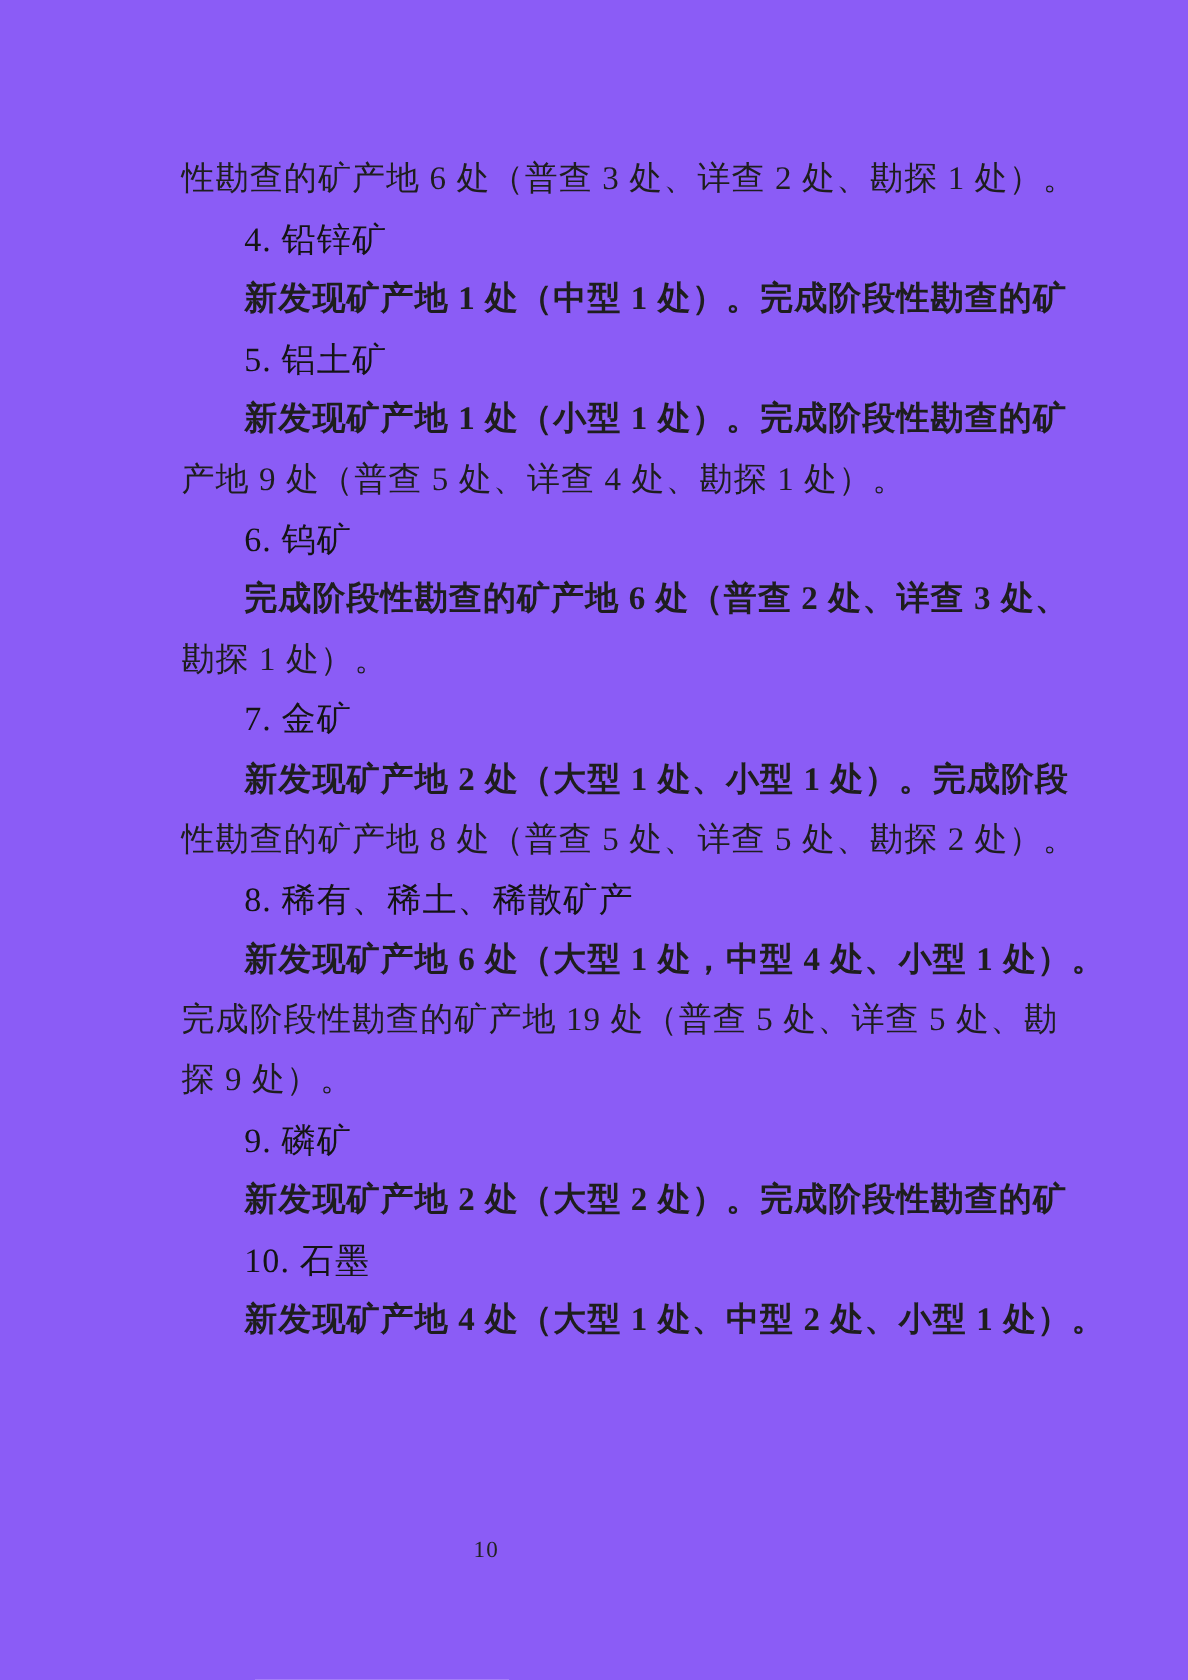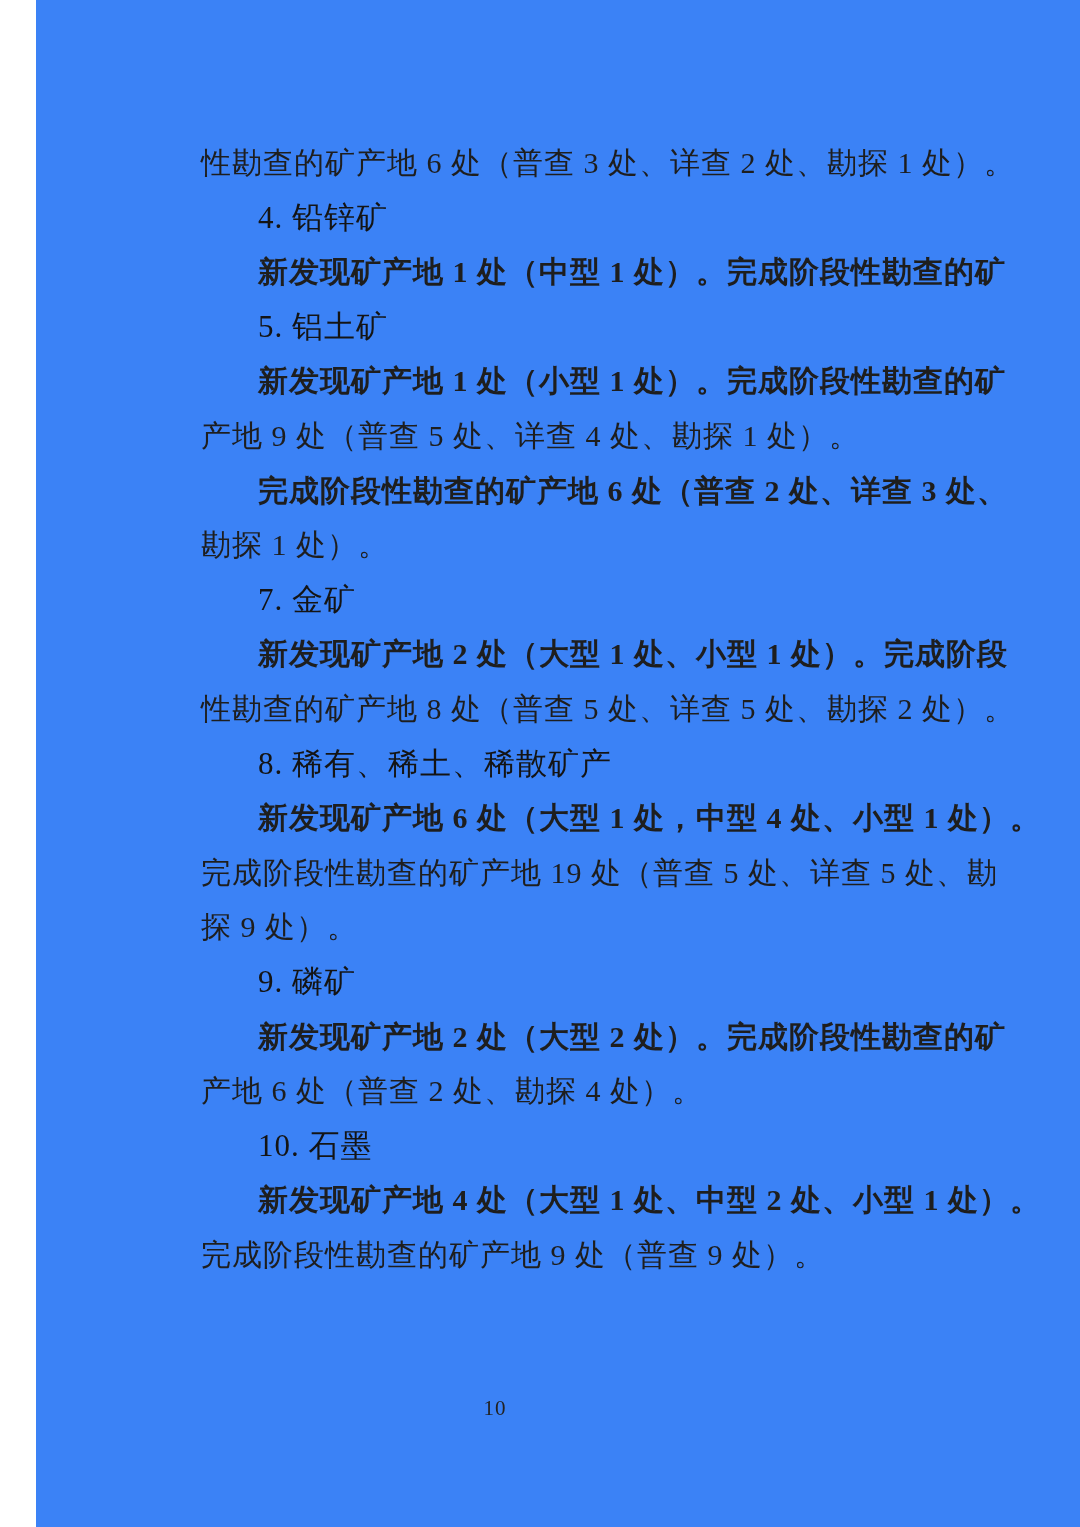--- a/index.html
+++ b/index.html
@@ -8,22 +8,21 @@
     height: 1527px;
     position: relative;
     background: #ffffff;
     font-family: "Liberation Serif", serif;
     color: #1e1e1e;
     overflow: hidden;
   }
   .page {
     position: absolute;
     inset: 0;
-    background: #3b82f6;
-    margin-left: 36px;
+    background: #8b5cf6;
   }
   .text-block {
     position: absolute;
     left: 165px;
     top: 136px;
     width: 752px;
     font-size: 30px;
     line-height: 54.6px;
     letter-spacing: 1px;
   }
@@ -43,44 +42,42 @@
   }
   .page-number {
     position: absolute;
     top: 1396px;
     left: 0;
     width: 884px;
     text-align: center;
     font-size: 21px;
     letter-spacing: 1px;
     color: #222222;
-    padding-left: 17px;
   }
 </style>
 </head>
 <body>
 
 <div class="page">
   <div class="text-block" id="doc-lines">
       <div class="line">性勘查的矿产地 6 处（普查 3 处、详查 2 处、勘探 1 处）。</div>
       <div class="line heading">4. 铅锌矿</div>
       <div class="line indent">新发现矿产地 1 处（中型 1 处）。完成阶段性勘查的矿</div>
       <div class="line heading">5. 铝土矿</div>
       <div class="line indent">新发现矿产地 1 处（小型 1 处）。完成阶段性勘查的矿</div>
       <div class="line">产地 9 处（普查 5 处、详查 4 处、勘探 1 处）。</div>
+      <div class="line heading">6. 钨矿</div>
       <div class="line indent">完成阶段性勘查的矿产地 6 处（普查 2 处、详查 3 处、</div>
       <div class="line">勘探 1 处）。</div>
       <div class="line heading">7. 金矿</div>
       <div class="line indent">新发现矿产地 2 处（大型 1 处、小型 1 处）。完成阶段</div>
       <div class="line">性勘查的矿产地 8 处（普查 5 处、详查 5 处、勘探 2 处）。</div>
       <div class="line heading">8. 稀有、稀土、稀散矿产</div>
       <div class="line indent">新发现矿产地 6 处（大型 1 处，中型 4 处、小型 1 处）。</div>
       <div class="line">完成阶段性勘查的矿产地 19 处（普查 5 处、详查 5 处、勘</div>
       <div class="line">探 9 处）。</div>
       <div class="line heading">9. 磷矿</div>
       <div class="line indent">新发现矿产地 2 处（大型 2 处）。完成阶段性勘查的矿</div>
-      <div class="line">产地 6 处（普查 2 处、勘探 4 处）。</div>
       <div class="line heading">10. 石墨</div>
       <div class="line indent">新发现矿产地 4 处（大型 1 处、中型 2 处、小型 1 处）。</div>
-      <div class="line">完成阶段性勘查的矿产地 9 处（普查 9 处）。</div>
     </div>
   <div class="page-number">10</div>
 </div>
 
 </body></html>

